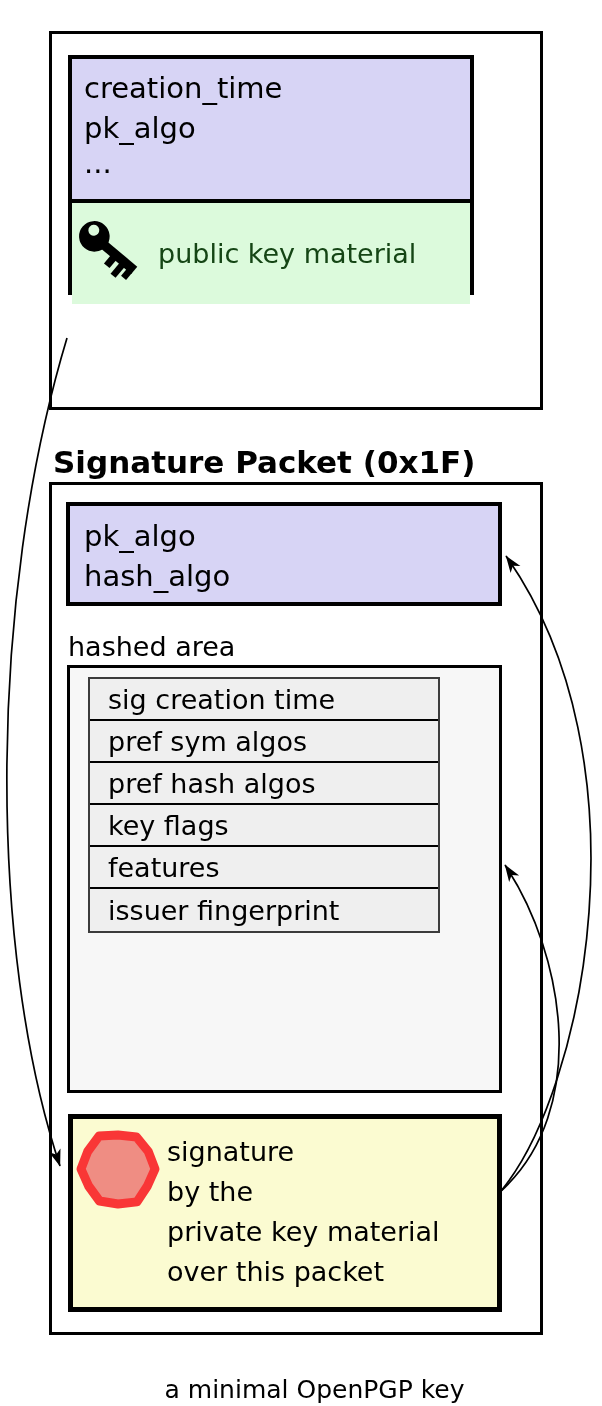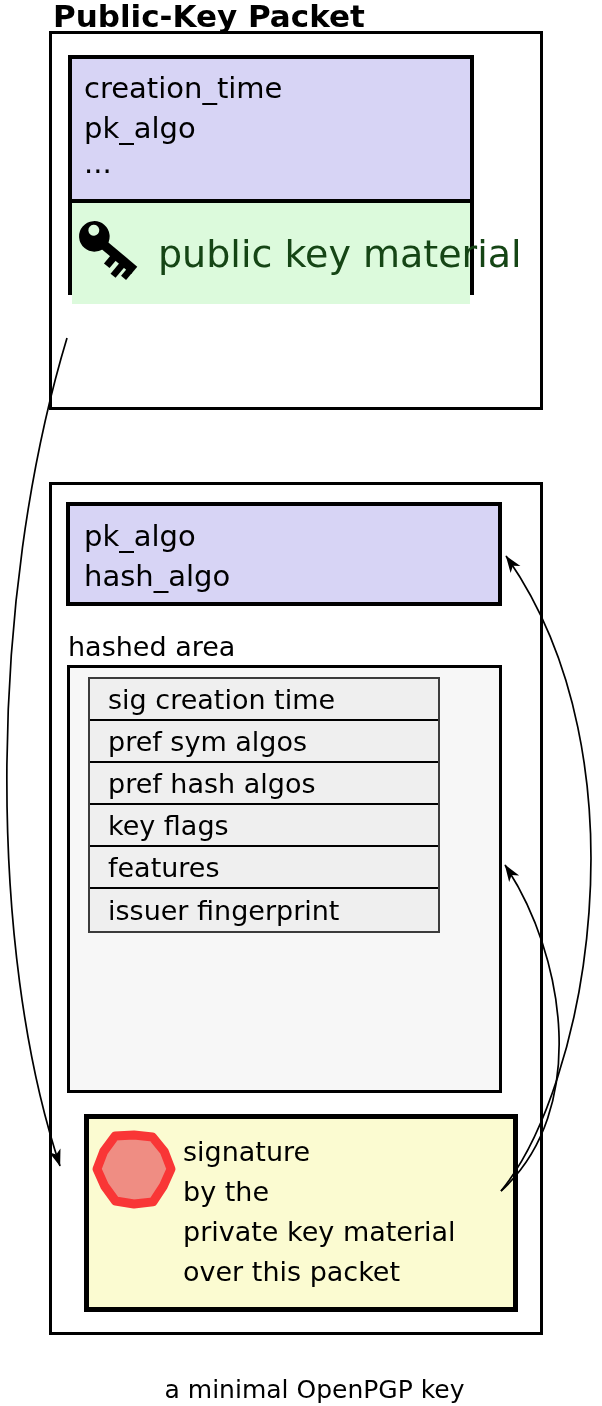--- a/index.html
+++ b/index.html
@@ -7,40 +7,39 @@
     position:relative;width:602px;height:1406px;background:#fff;overflow:hidden;
     font-family:"DejaVu Sans",sans-serif;color:#000;
   }
   .abs{position:absolute;box-sizing:border-box;}
   .pkt-title{font-weight:bold;font-size:31px;line-height:31px;white-space:nowrap;}
   .outer-box{border:3px solid #000;background:#fff;}
   .field-stack{border:4px solid #000;}
   .cell-header{background:#d7d4f5;border-bottom:4px solid #000;padding:9px 0 0 12px;}
   .cell-header .ln{font-size:29px;line-height:40px;white-space:nowrap;}
   .cell-material{background:#dcfadc;display:flex;align-items:center;}
-  .material-label{color:#154515;font-size:38px;margin-left:4px;white-space:nowrap;}
+  .material-label{color:#154515;font-size:27px;margin-left:4px;white-space:nowrap;}
   .algo-box{border:4px solid #000;background:#d7d4f5;padding:10px 0 0 14px;}
   .algo-box .ln{font-size:29px;line-height:40px;white-space:nowrap;}
   .hashed-label{font-size:27px;line-height:30px;white-space:nowrap;}
   .hashed-box{border:3px solid #000;background:#f7f7f7;}
   .sub-table{border:2px solid #3c3c3c;background:#efefef;}
   .sub-row{height:42px;display:flex;align-items:center;border-bottom:2px solid #000;
            padding-left:18px;font-size:27px;white-space:nowrap;box-sizing:border-box;}
   .sub-row:last-child{border-bottom:none;}
   .sig-box{border:5px solid #000;background:#fbfbd1;}
   .sig-text .ln{font-size:27px;line-height:40px;white-space:nowrap;}
   .caption{font-size:25px;text-align:center;left:0;right:0;}
   svg.overlay{position:absolute;left:0;top:0;pointer-events:none;}
 </style>
 </head>
 <body>
 
 <div class="canvas">
 
-  <div class="abs pkt-title" style="left:53px;top:1px;">Public-Key Packet</div>
 
   <div class="abs outer-box" style="left:49px;top:31px;width:494px;height:379px;"></div>
 
   <div class="abs field-stack" style="left:68px;top:55px;width:406px;height:240px;">
     <div class="cell-header" style="height:131px;">
       <div class="ln">creation_time</div>
       <div class="ln">pk_algo</div>
       <div class="ln" style="line-height:30px;">...</div>
     </div>
     <div class="cell-material" style="height:101px;">
@@ -52,20 +51,21 @@
           <rect x="44" y="20" width="54" height="13" fill="#000"></rect>
           <rect x="60" y="31" width="10" height="15" fill="#000"></rect>
           <rect x="76" y="31" width="9" height="20" fill="#000"></rect>
           <rect x="89" y="31" width="9" height="13" fill="#000"></rect>
         </g>
       </svg>
       <span class="material-label">public key material</span>
     </div>
   </div>
 
+  <div class="abs pkt-title" style="left:53px;top:447px;">Signature Packet (0x1F)</div>
 
   <div class="abs outer-box" style="left:49px;top:482px;width:494px;height:853px;"></div>
 
   <div class="abs algo-box" style="left:66px;top:502px;width:436px;height:104px;">
     <div class="ln">pk_algo</div>
     <div class="ln">hash_algo</div>
   </div>
 
   <div class="abs hashed-label" style="left:68px;top:632px;">hashed area</div>
 
@@ -73,21 +73,21 @@
 
   <div class="abs sub-table" style="left:88px;top:677px;width:352px;">
     <div class="sub-row">sig creation time</div>
     <div class="sub-row">pref sym algos</div>
     <div class="sub-row">pref hash algos</div>
     <div class="sub-row">key flags</div>
     <div class="sub-row">features</div>
     <div class="sub-row">issuer fingerprint</div>
   </div>
 
-  <div class="abs sig-box" style="left:68px;top:1114px;width:434px;height:198px;margin-left:16px;">
+  <div class="abs sig-box" style="left:68px;top:1114px;width:434px;height:198px;">
 
     <svg class="abs" style="left:-1px;top:4px;" width="92" height="92" viewBox="-6 -6 92 92">
       <path d="M77,40 L69.4,57 L59,72.9 L40,75 L21.5,72 L10.6,57 L3,40 L9.7,22.5 L21,7.1 L40,6 L58.5,8 L70.3,22.5 Z" fill="#ef8d83" stroke="#f93636" stroke-width="9" stroke-linejoin="round"></path>
     </svg>
     <div class="abs sig-text" style="left:94px;top:13px;">
       <div class="ln">signature</div>
       <div class="ln">by the</div>
       <div class="ln">private key material</div>
       <div class="ln">over this packet</div>
     </div>

